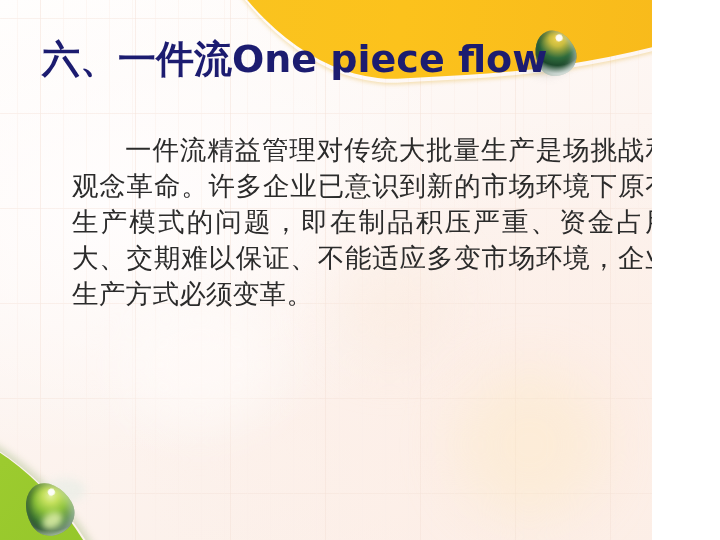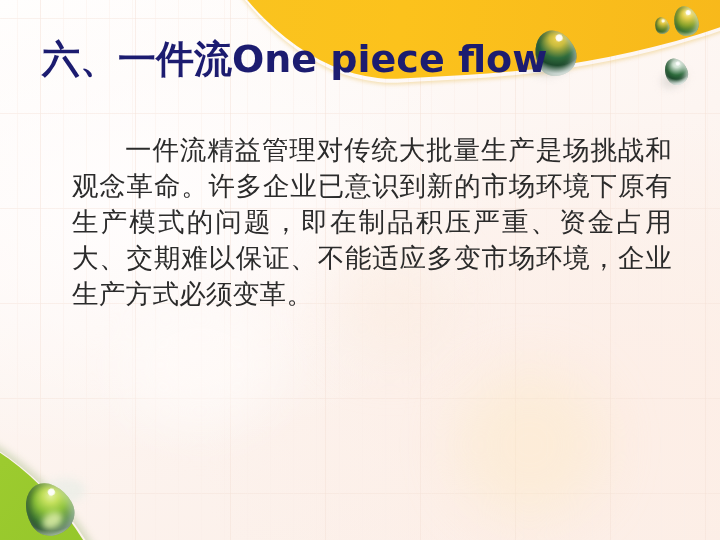--- a/index.html
+++ b/index.html
@@ -3,21 +3,21 @@
 <meta charset="utf-8">
 <title>One piece flow slide</title>
 <style>
   html, body {
     margin: 0;
     padding: 0;
     background: #ffffff;
   }
   #slide {
     position: relative;
-    width: 720px;
+    width: 652px;
     height: 540px;
     overflow: hidden;
     background: #f0abfc;
     font-family: "Liberation Sans", sans-serif;
     -webkit-font-smoothing: antialiased;
   }
 
   
   .bg-wash {
     position: absolute;

